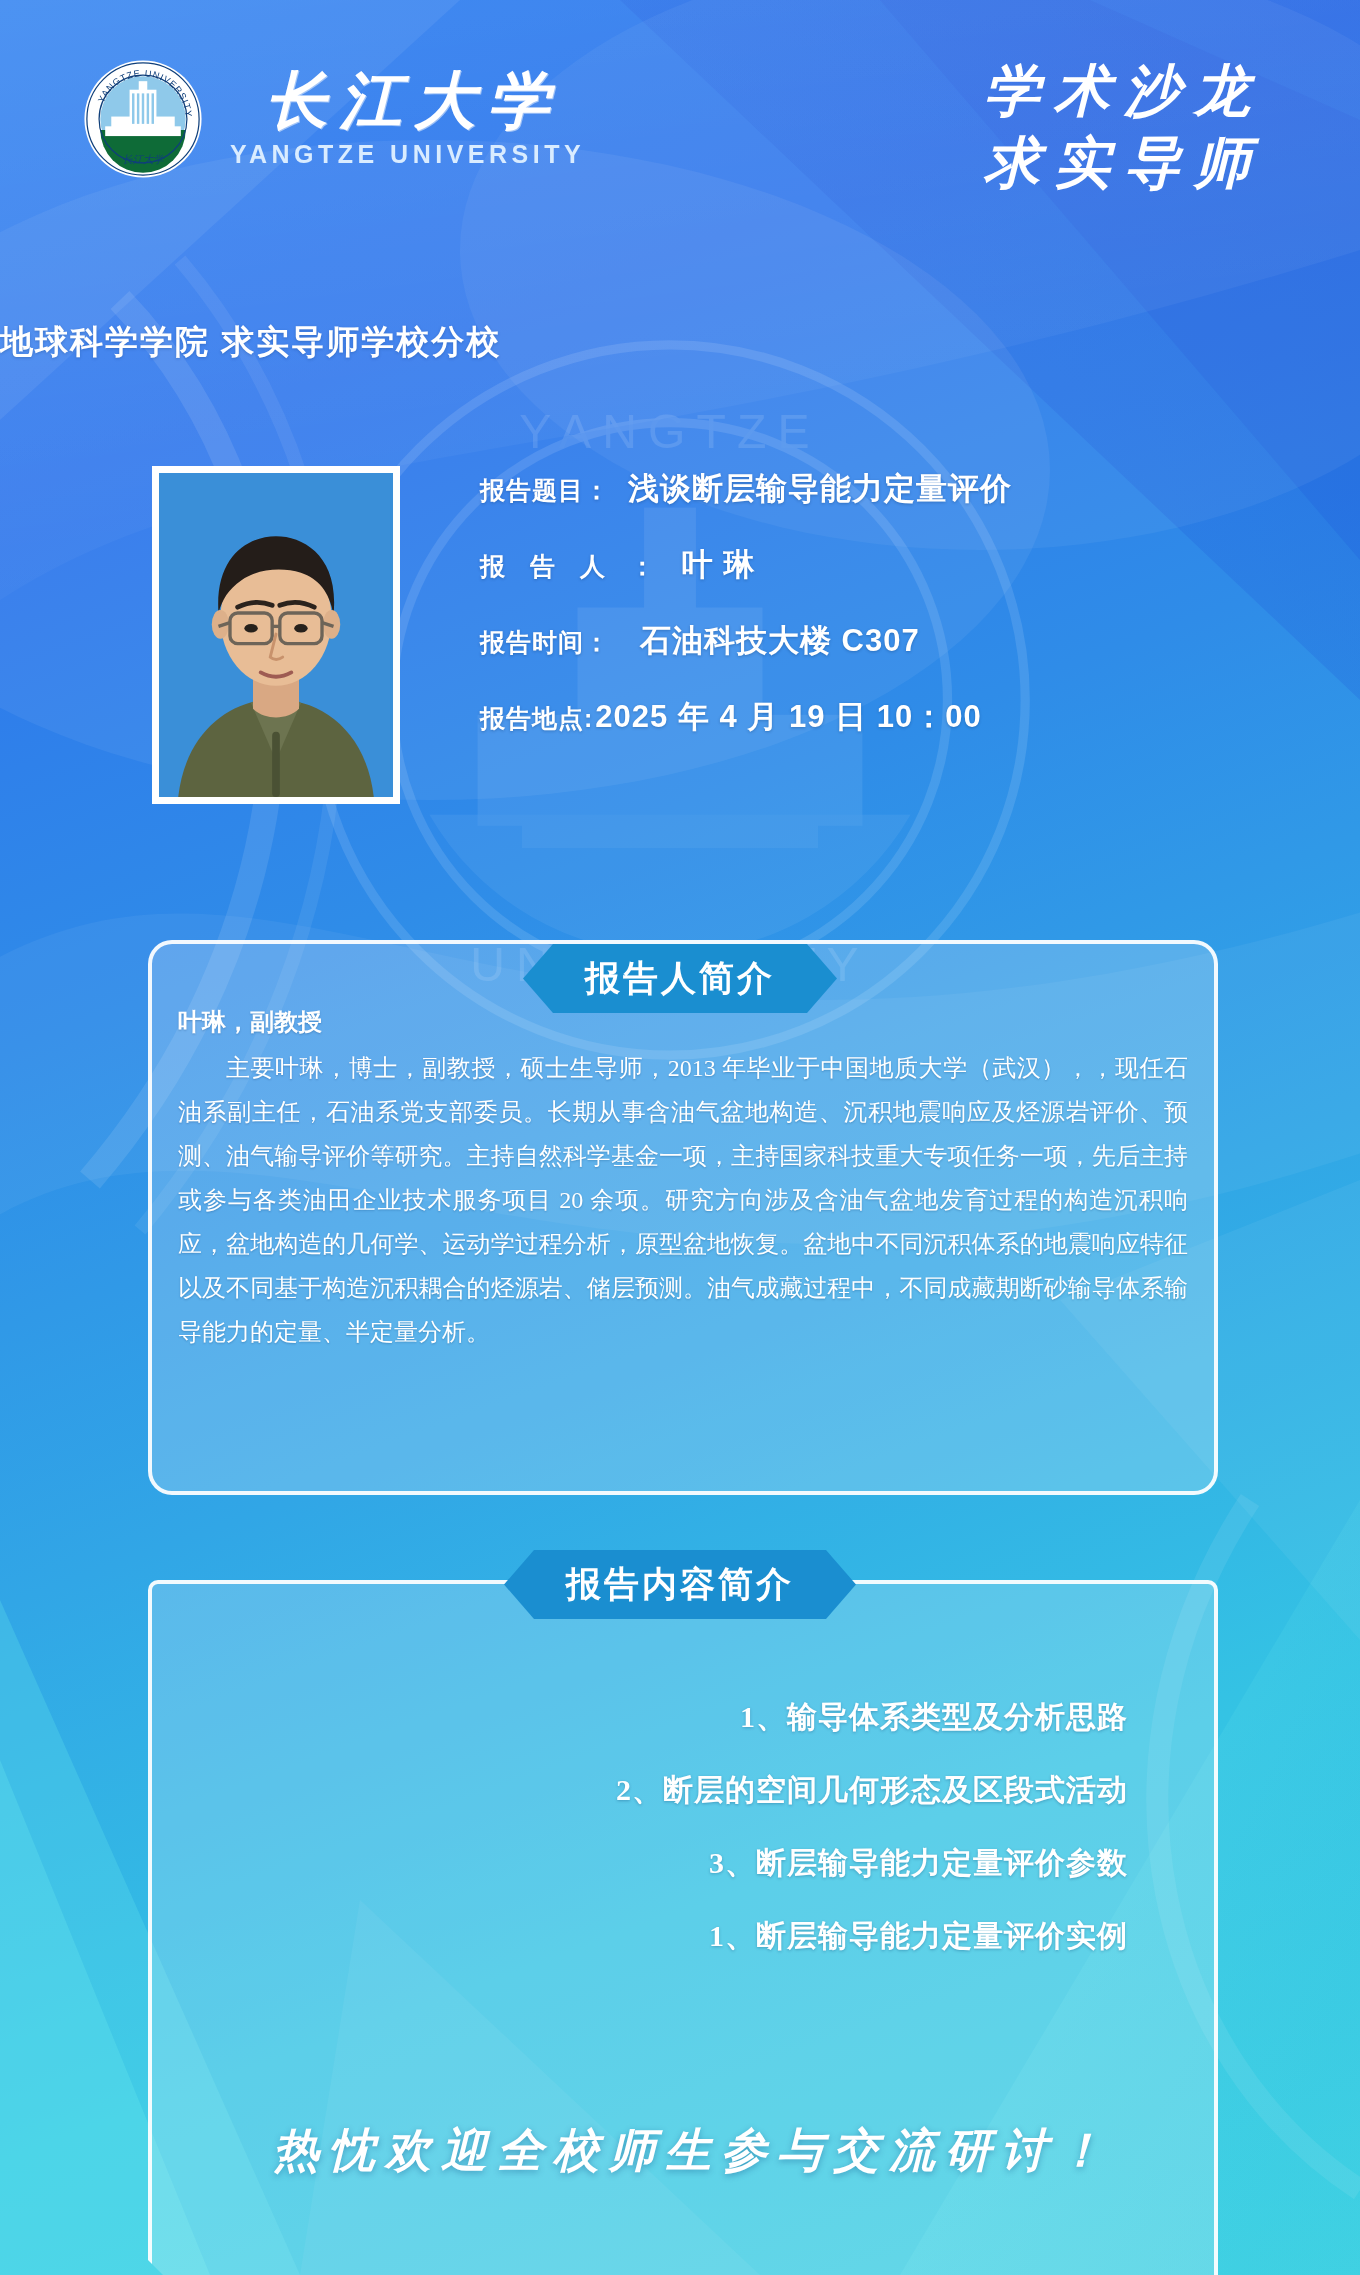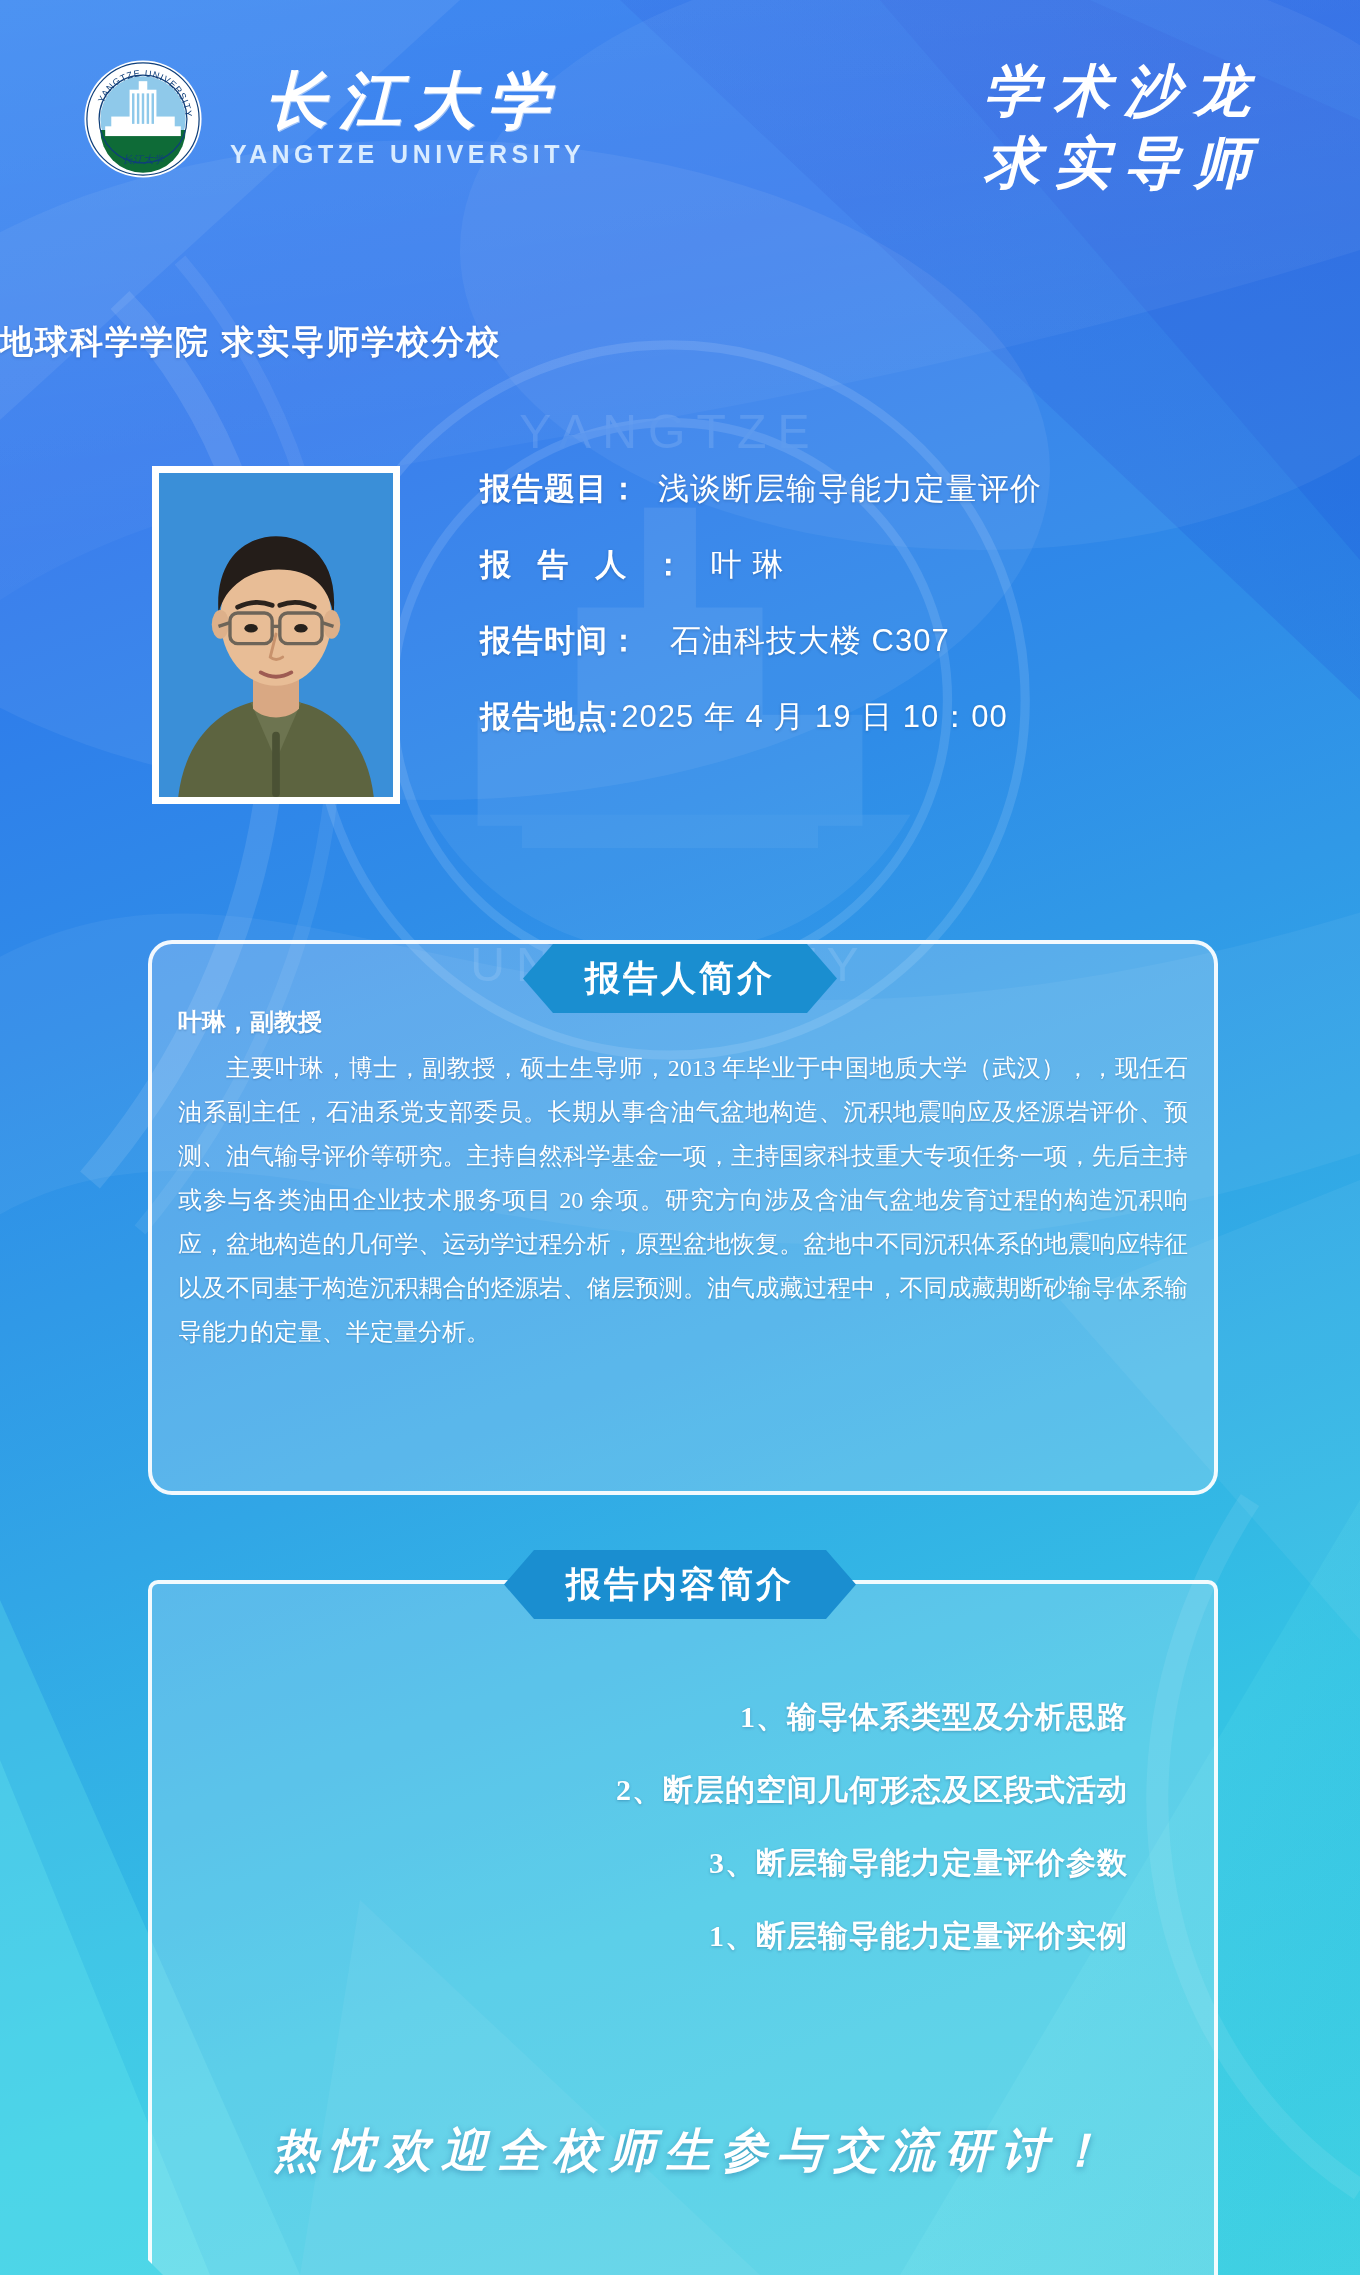--- a/index.html
+++ b/index.html
@@ -87,22 +87,22 @@
     position: absolute; left: 480px; top: 468px; width: 800px;
   }
   .info-row {
     display: flex; align-items: baseline;
     color: #fff; margin-bottom: 34px;
     font-size: 31px; font-weight: 700;
     text-shadow: 0 1px 3px rgba(0,40,90,.3);
     white-space: nowrap;
   }
   .info-row:last-child { margin-bottom: 0; }
-  .info-label { font-size: 31px; font-weight: 700; letter-spacing: 1px; }
-  .info-value { font-size: 31px; font-weight: 400; margin-left: 14px; letter-spacing: 1px; }
+  .info-label { font-size: 25px; font-weight: 700; letter-spacing: 1px; }
+  .info-value { font-size: 31px; font-weight: 700; margin-left: 14px; letter-spacing: 1px; }
   .info-row.r1 .info-value { margin-left: 18px; }
   .info-row.r2 .info-label { letter-spacing: 9px; }
   .info-row.r2 .info-value { margin-left: 18px; }
   .info-row.r3 .info-value { margin-left: 30px; }
   .info-row.r4 .info-value { margin-left: 2px; }
 
   
   .panel {
     position: absolute;
     border: 4px solid rgba(255,255,255,.92);

